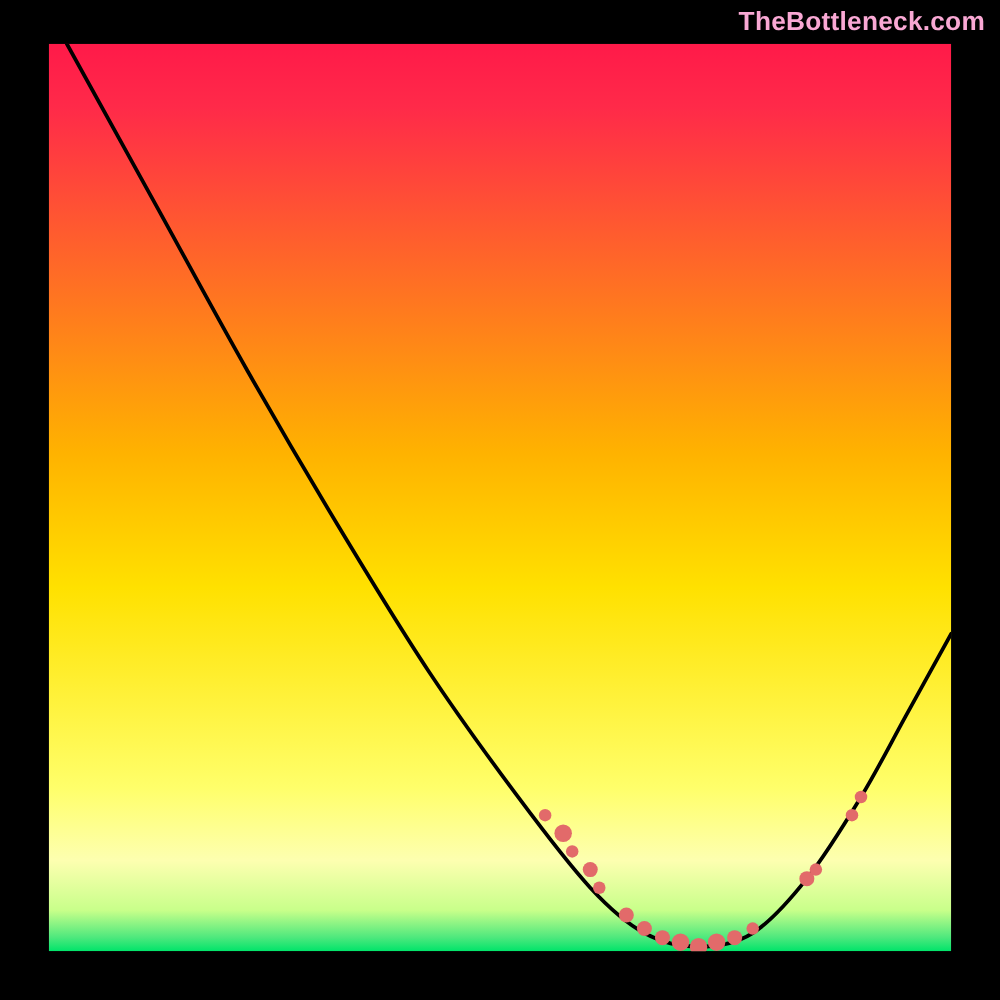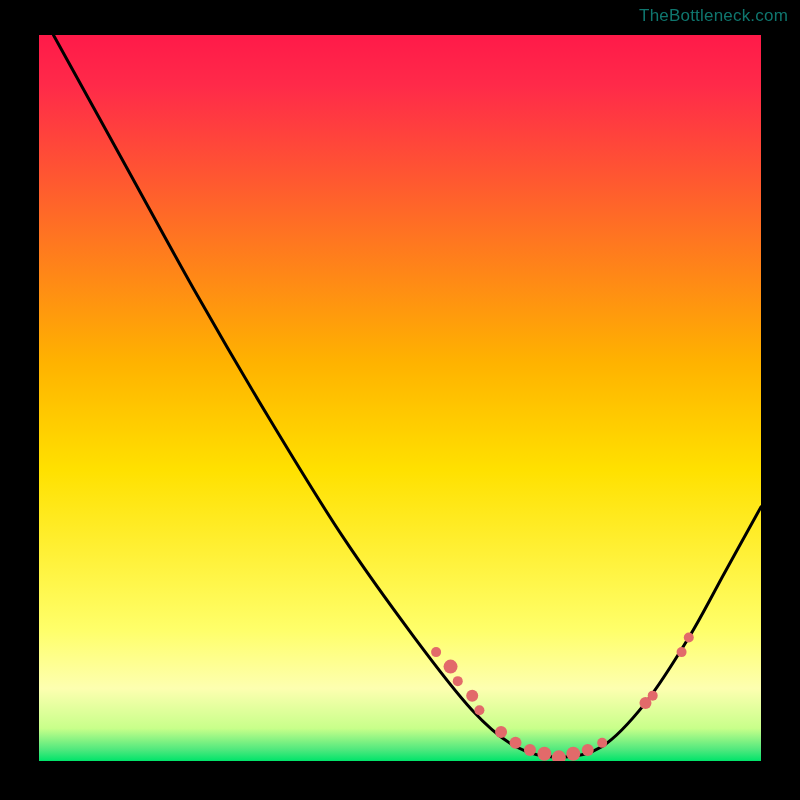--- a/index.html
+++ b/index.html
@@ -3,23 +3,23 @@
 <meta charset="utf-8">
 <style>
   * { margin: 0; padding: 0; box-sizing: border-box; }
   html, body { width: 800px; height: 800px; background: #000; overflow: hidden; }
   .wrap { position: relative; width: 800px; height: 800px; background: #000; }
   .attribution {
     position: absolute;
     top: 6px;
     right: 12px;
     font-family: Arial, Helvetica, sans-serif;
-    font-size: 17px;
-    font-weight: normal;
-    color: #0f766e;
+    font-size: 21px;
+    font-weight: bold;
+    color: #f9a8d4;
     letter-spacing: 0.2px;
   }
   .plot {
     position: absolute;
     left: 39px;
     top: 35px;
     width: 722px;
     height: 726px;
   }
   .plot svg { display: block; }

